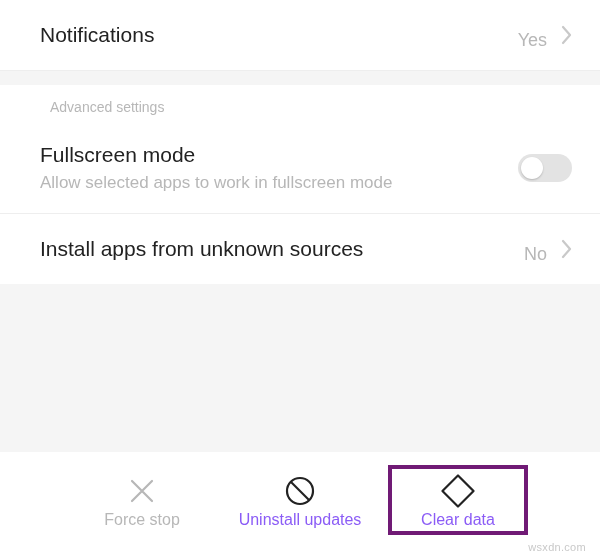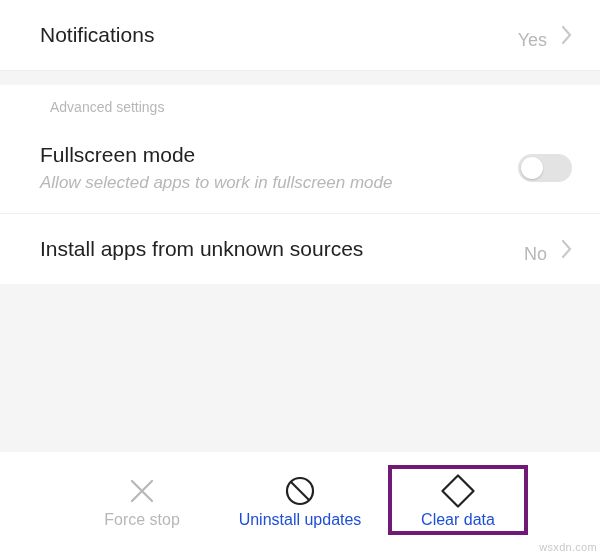--- a/index.html
+++ b/index.html
@@ -24,21 +24,20 @@
     .title {
       font-size: 21px;
       color: #222;
       line-height: 1.35;
     }
     .subtitle {
       font-size: 17px;
       color: #b7b7b7;
       line-height: 1.35;
       margin-top: 2px;
-      font-style: italic;
     }
     .value {
       font-size: 18px;
       color: #b7b7b7;
       text-align: right;
       max-width: 300px;
       line-height: 1.3;
       margin-left: 12px;
       margin-top: 11px;
     }
@@ -85,34 +84,34 @@
     .action {
       width: 140px;
       display: flex;
       flex-direction: column;
       align-items: center;
       gap: 0;
       padding: 6px 4px;
     }
     .action .label {
       font-size: 16px;
-      color: #1d4ed8;
+      color: #8b5cf6;
       text-align: center;
       white-space: nowrap;
     }
     .action.disabled .label { color: #b7b7b7; }
     .action.disabled svg { stroke: #b7b7b7; }
     .action.highlight {
       border: 4px solid #701a75;
       padding: 2px 0px;
     }
     .icon-wrap { height: 40px; display:flex; align-items:center; justify-content:center; }
     .watermark {
       position: absolute;
-      bottom: 4px; right: 3px;
+      bottom: 4px; right: 14px;
       font-size: 11px;
       color: #c9c9c9;
       letter-spacing: .3px;
     }
   </style>
 </head>
 <body>
 
 <div class="list">
 

